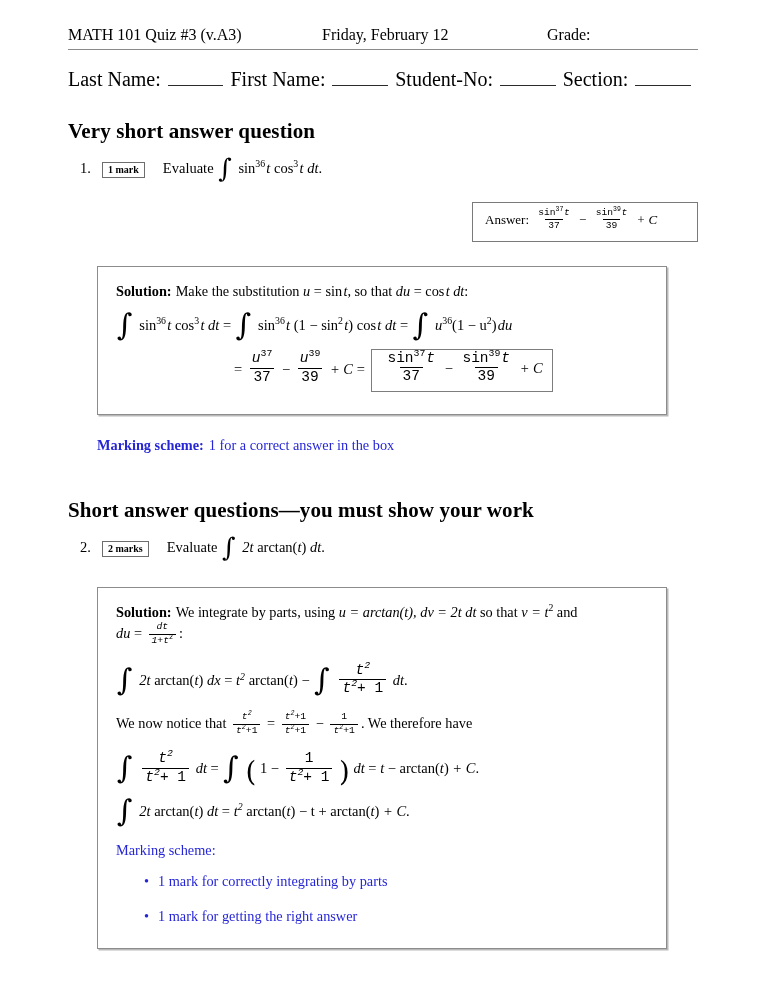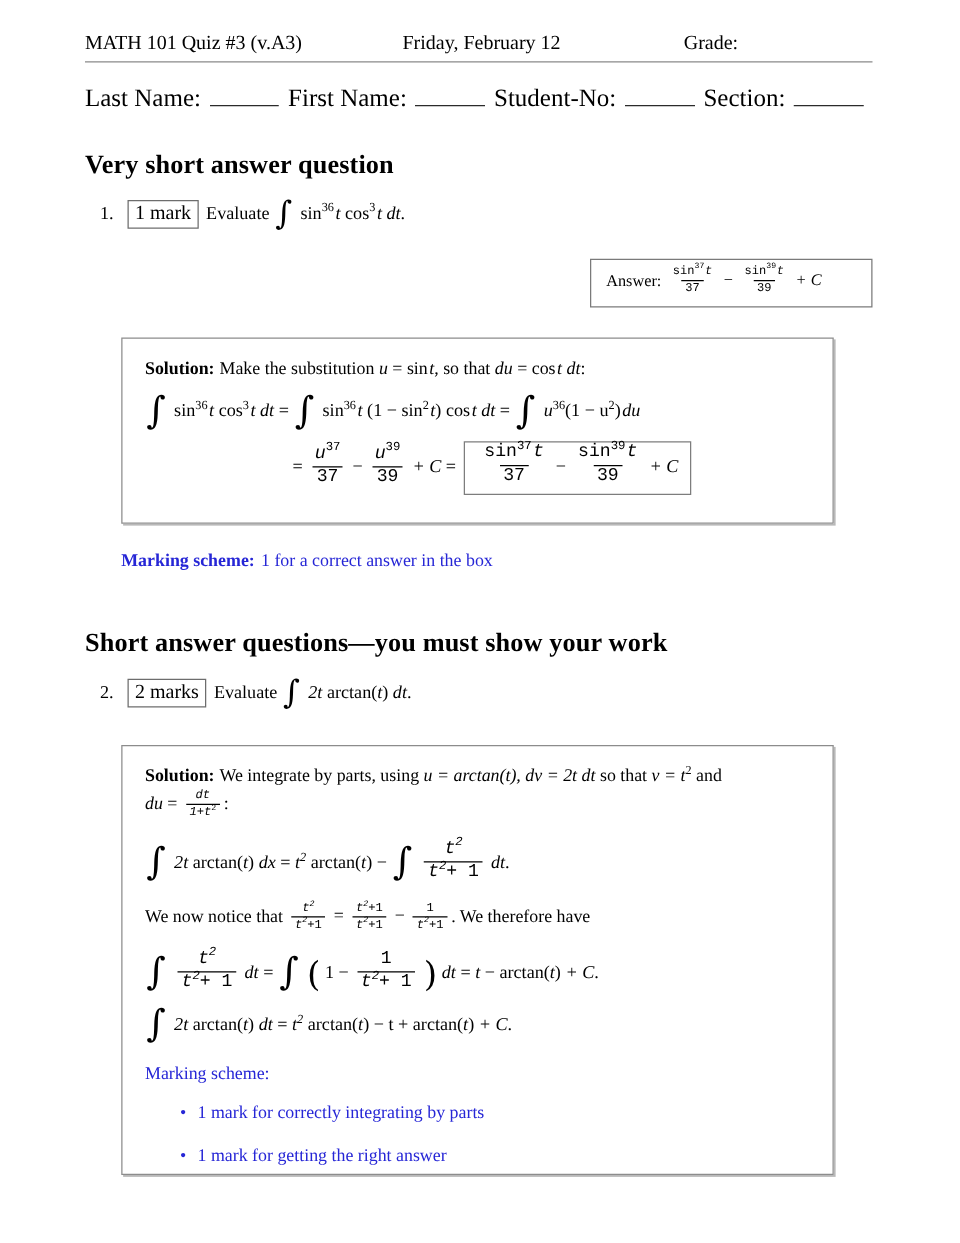--- a/index.html
+++ b/index.html
@@ -64,24 +64,25 @@
     display: flex;
     align-items: baseline;
     margin-top: 16px;
     font-size: 14.5px;
     padding-left: 12px;
   }
   .qnum { width: 22px; flex: 0 0 auto; }
   .markbox {
     border: 1.1px solid #6d6d6d;
     padding: 1px 5px 2px 5px;
-    font-size: 16px;
+    font-size: 10px;
     line-height: 1.1;
     display: inline-block;
-    margin-right: 6px;
+    margin-right: 18px;
+    font-weight: bold;
   }
   .qtext { white-space: nowrap; }
 
   
   .m { font-family: "Liberation Serif", "DejaVu Serif", serif; }
   i.v { font-style: italic; }
   .op { font-style: normal; }
   .intg {
     font-size: 26px;
     font-style: italic;
@@ -140,21 +141,21 @@
     border: 1.1px solid #8c8c8c;
     box-shadow: 1.5px 1.5px 0 #b9b9b9;
     margin-top: 24px;
     margin-left: 29px;
     width: 570px;
     padding: 14px 18px 16px 18px;
     font-size: 14.3px;
     line-height: 1.45;
     box-sizing: border-box;
   }
-  .solbox.two { margin-top: 30px; padding-bottom: 4px; }
+  .solbox.two { margin-top: 30px; padding-bottom: 22px; }
   .sol-lead { font-weight: bold; margin-right: 4px; }
   .disp {
     text-align: left;
     margin: 13px 0 6px 0;
     white-space: nowrap;
     font-size: 14.5px;
   }
   .boxedres {
     display: inline-block;
     border: 1.1px solid #7d7d7d;

